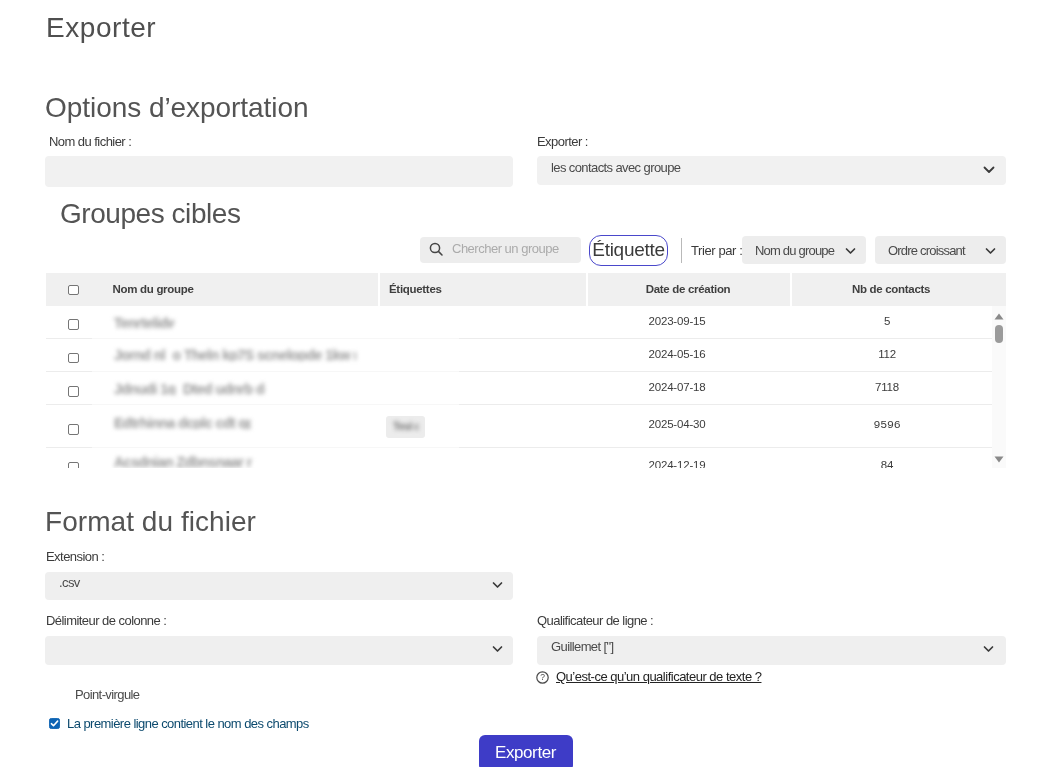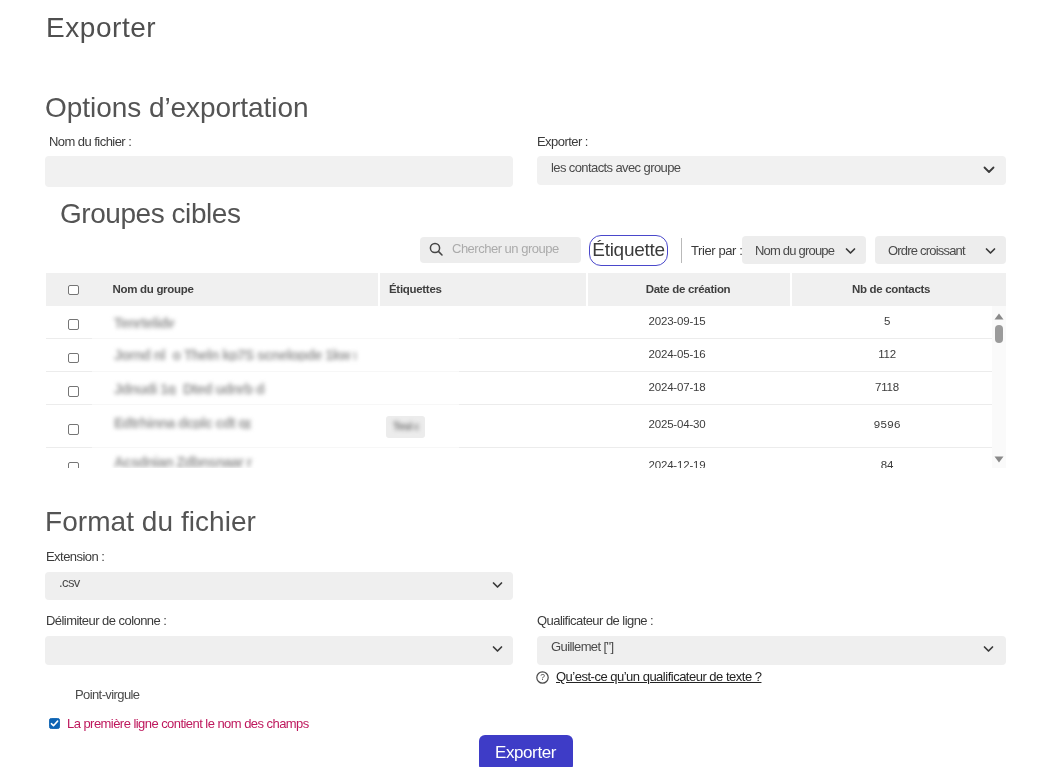--- a/index.html
+++ b/index.html
@@ -173,17 +173,17 @@
       </svg>
     </div>
   <div class="abs" style="left:556px; top:669px; font-size:13px; color:#242424; letter-spacing:-0.5px; text-decoration:underline;">Qu’est-ce qu’un qualificateur de texte ?</div>
 
   <div class="abs" style="left:48.5px; top:717.5px;">
       <svg width="11" height="11" viewBox="0 0 12 12">
         <rect x="0.5" y="0.5" width="11" height="11" rx="2" fill="#0e64b4" stroke="#0e64b4"></rect>
         <path d="M2.6 6.2 L4.9 8.4 L9.4 3.4" fill="none" stroke="#fff" stroke-width="1.7" stroke-linecap="round" stroke-linejoin="round"></path>
       </svg>
     </div>
-  <div class="abs" style="left:67px; top:716px; font-size:13px; color:#be185d; letter-spacing:-0.55px;">La première ligne contient le nom des champs</div>
+  <div class="abs" style="left:67px; top:716px; font-size:13px; color:#0c4a6e; letter-spacing:-0.55px;">La première ligne contient le nom des champs</div>
 
   <div class="abs" style="left:478.5px; top:734.5px; width:94px; height:36px; background:#3e3cc7; border-radius:6px; color:#fff; font-size:17px; letter-spacing:-0.4px; text-align:center; line-height:36px;">Exporter</div>
 
 </div>
 
 </body></html>

